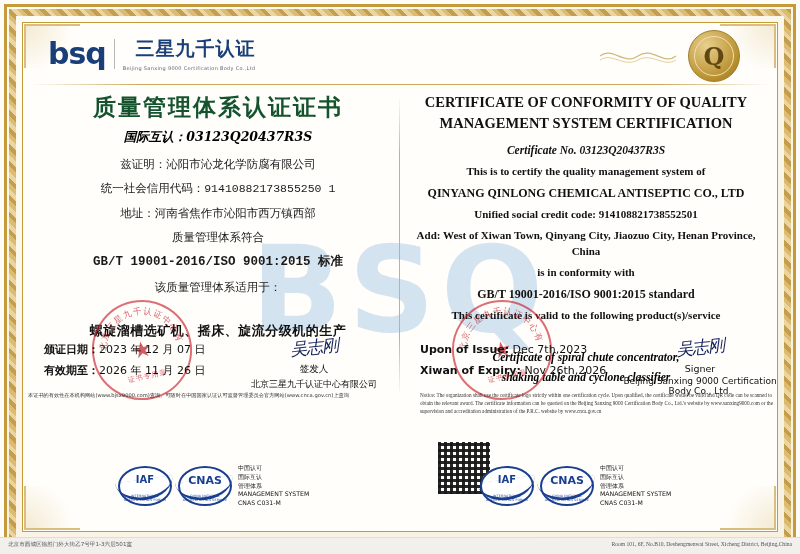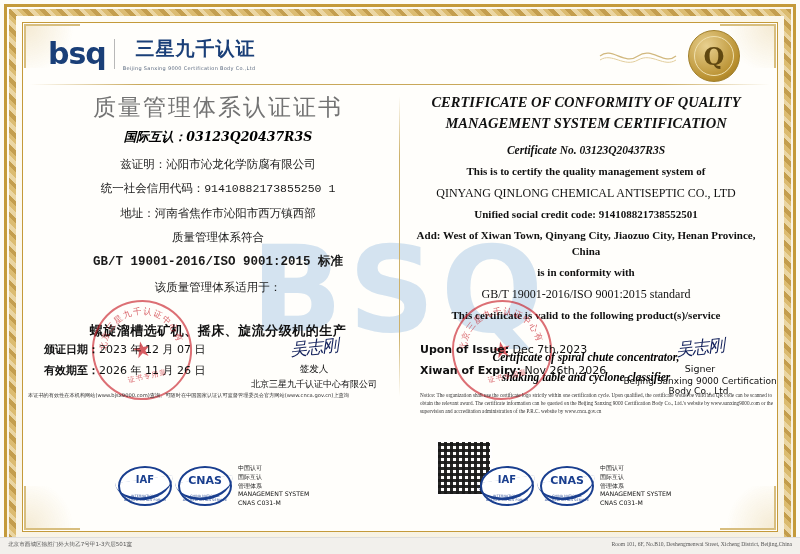--- a/index.html
+++ b/index.html
@@ -169,22 +169,22 @@
     left: 399px;
     top: 96px;
     width: 1px;
     height: 300px;
     background: linear-gradient(to bottom, rgba(201,168,90,0), #cdb16a 20%, #cdb16a 80%, rgba(201,168,90,0));
   }
 
   .cn-title {
     font-family: "DejaVu Serif", serif;
     font-size: 23px;
-    font-weight: normal;
-    color: #737373;
+    font-weight: bold;
+    color: #14532d;
     letter-spacing: 2px;
   }
   .cn-line {
     font-family: Liberation Mono, monospace;
     font-size: 11.5px;
     color: #1a1a1a;
     margin: 7px 0;
     line-height: 1.5;
   }
   .cn-line.bold {
@@ -207,32 +207,31 @@
     letter-spacing: .5px;
   }
 
   .en-title {
     font-family: "Liberation Serif", serif;
     font-size: 14.5px;
     font-weight: bold;
     color: #111;
     line-height: 1.45;
     margin-bottom: 8px;
-    font-style: italic;
   }
   .en-line {
     font-family: "Liberation Serif", serif;
     font-size: 11px;
     color: #111;
     margin: 5px 0;
     line-height: 1.45;
   }
   .en-line.b { font-weight: bold; }
   .en-line.i { font-style: italic; font-weight: bold; font-size: 11.5px; }
-  .en-line.big { font-size: 12px; font-weight: normal; }
+  .en-line.big { font-size: 12px; font-weight: bold; }
   .en-scope {
     font-family: "Liberation Serif", serif;
     font-size: 11.5px;
     font-weight: bold;
     font-style: italic;
     margin-top: 24px;
     line-height: 1.7;
   }
 
   

